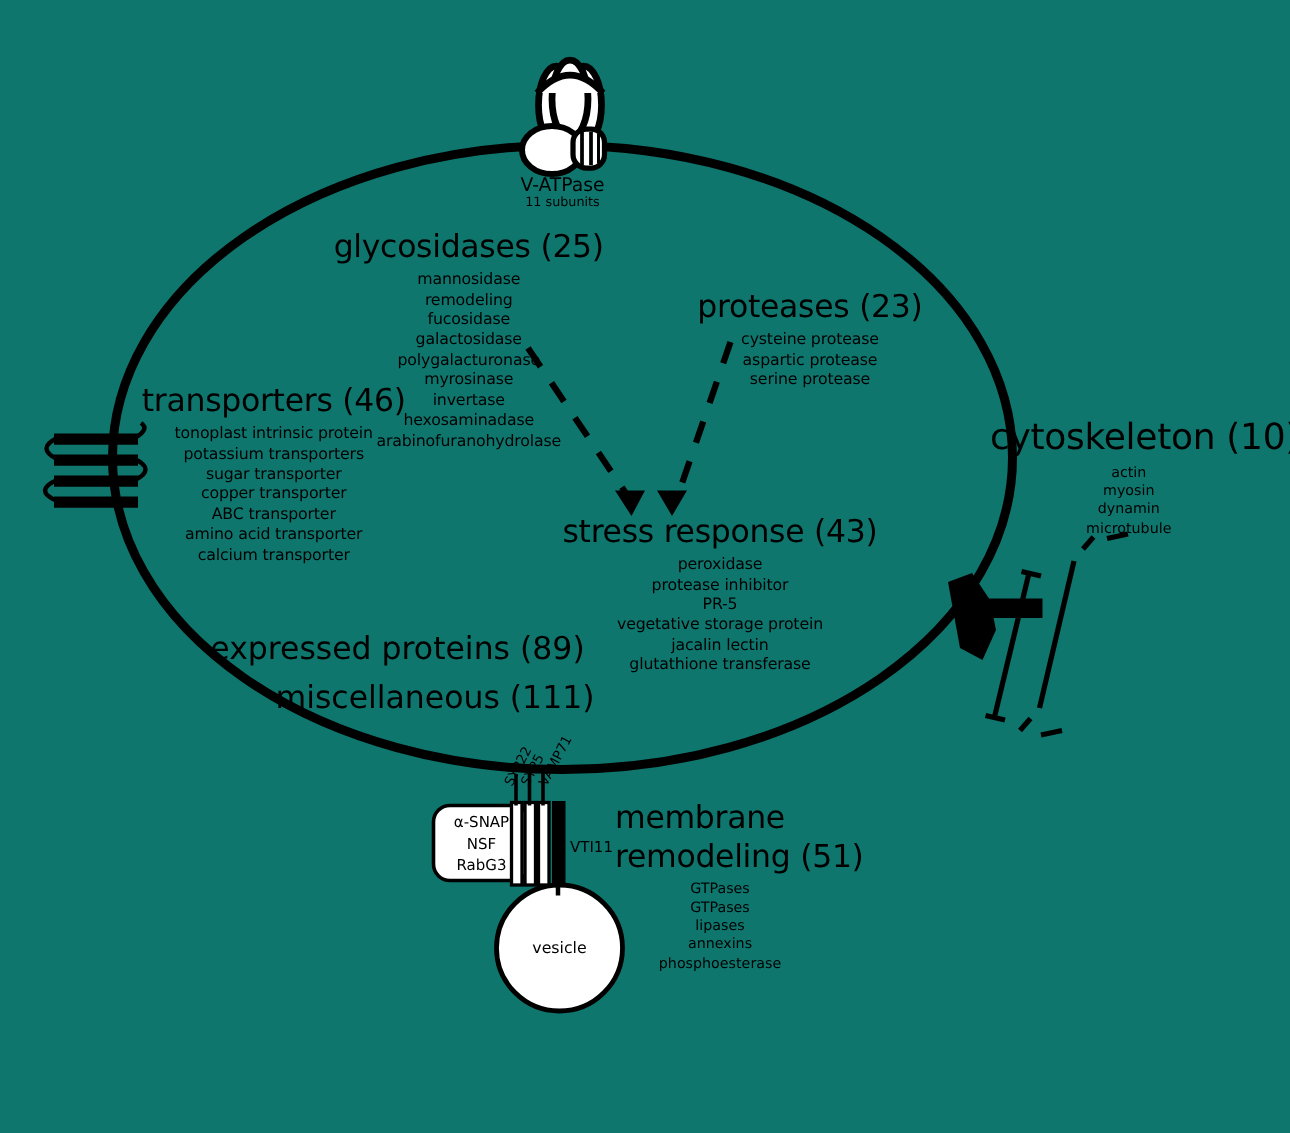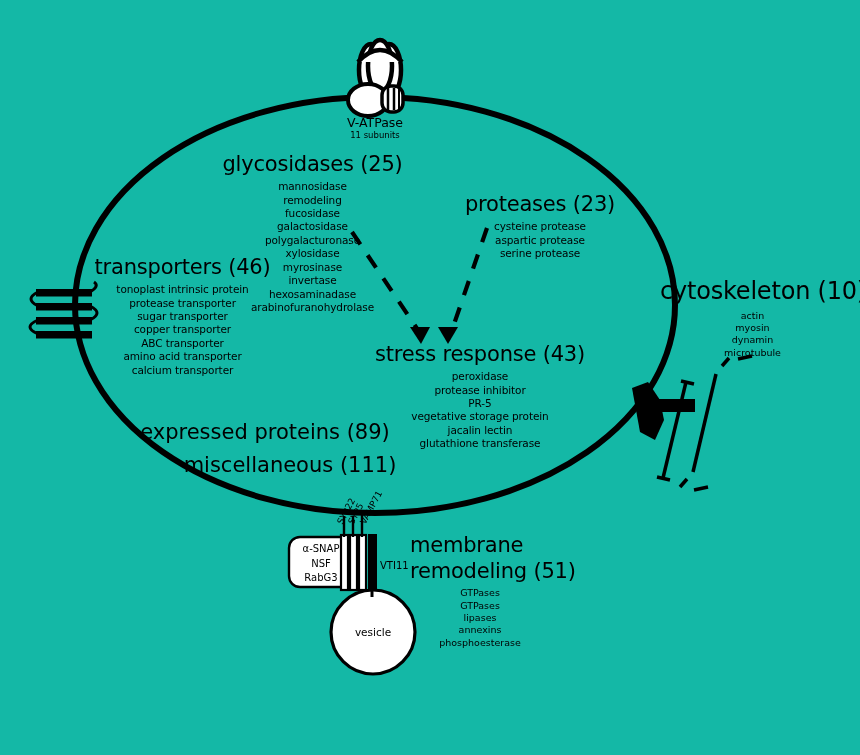--- a/index.html
+++ b/index.html
@@ -4,21 +4,21 @@
 <style>
   html, body {
     margin: 0;
     padding: 0;
     background: #ffffff;
   }
   #page {
     position: relative;
     width: 860px;
     height: 755px;
-    background: #14b8a6;
+    background: #0f766e;
     font-family: "DejaVu Sans", sans-serif;
     color: #000000;
     overflow: hidden;
   }
   #diagram-svg {
     position: absolute;
     left: 0;
     top: 0;
     width: 860px;
     height: 755px;
@@ -161,42 +161,41 @@
   </div>
 
   <div class="lbl" style="left:205px; top:152px; width:215px;">
     <div class="cat-title">glycosidases (25)</div>
     <div class="sub-list" style="margin-top:4px;">
       <div>mannosidase</div>
       <div>remodeling</div>
       <div>fucosidase</div>
       <div>galactosidase</div>
       <div>polygalacturonase</div>
-      <div>xylosidase</div>
       <div>myrosinase</div>
       <div>invertase</div>
       <div>hexosaminadase</div>
       <div>arabinofuranohydrolase</div>
     </div>
   </div>
 
   <div class="lbl" style="left:455px; top:192px; width:170px;">
     <div class="cat-title">proteases (23)</div>
     <div class="sub-list" style="margin-top:4px;">
       <div>cysteine protease</div>
       <div>aspartic protease</div>
       <div>serine protease</div>
     </div>
   </div>
 
   <div class="lbl" style="left:85px; top:255px; width:195px;">
     <div class="cat-title">transporters (46)</div>
     <div class="sub-list" style="margin-top:4px;">
       <div>tonoplast intrinsic protein</div>
-      <div>protease transporter</div>
+      <div>potassium transporters</div>
       <div>sugar transporter</div>
       <div>copper transporter</div>
       <div>ABC transporter</div>
       <div>amino acid transporter</div>
       <div>calcium transporter</div>
     </div>
   </div>
 
   <div class="lbl" style="left:660px; top:278px; width:185px;">
     <div class="cat-title cat-title-sm">cytoskeleton (10)</div>

